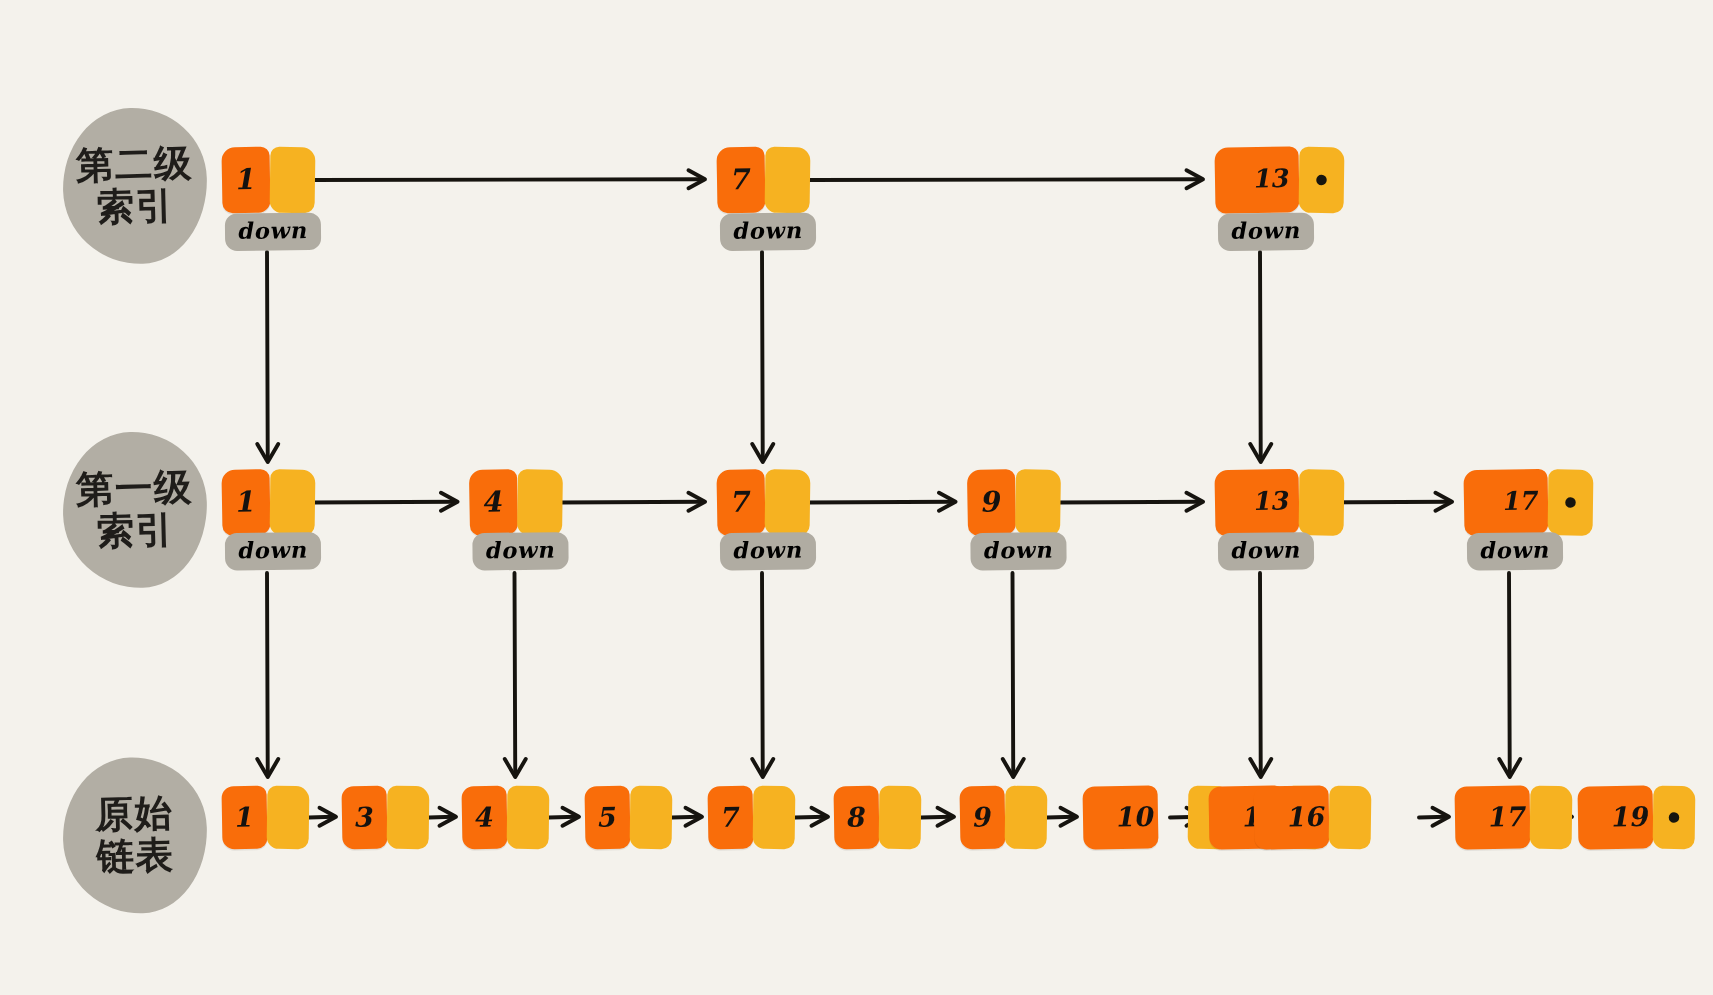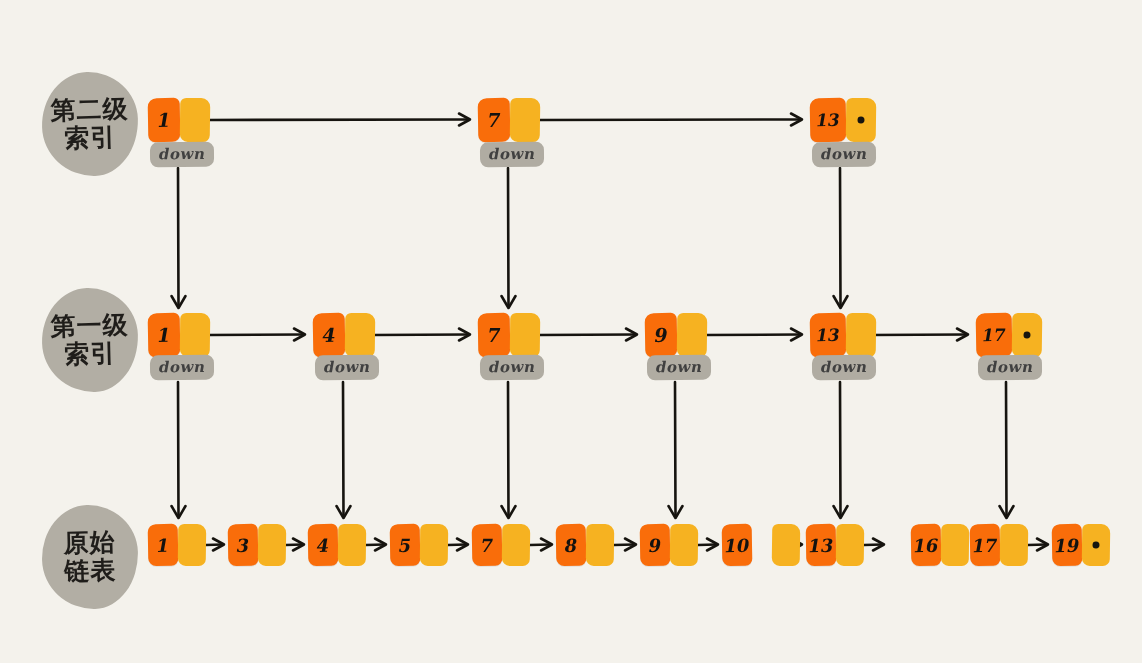--- a/index.html
+++ b/index.html
@@ -56,21 +56,21 @@
     font-family: "DejaVu Serif", serif;
     font-style: italic;
     font-weight: bold;
     font-size: 19px;
     display: flex;
     align-items: center;
     justify-content: center;
     transform: rotate(-1deg);
     box-shadow: 0 1px 0 rgba(0,0,0,0.07);
   }
-  .node.wide .key { width: 36px; font-size: 17px; }
+  .node.wide .key { width: 36px; font-size: 17px; padding-left: 20px; }
   .node .ptr {
     width: 30px;
     background: #f6b221;
     border-radius: 6px 9px 7px 8px;
     transform: rotate(0.8deg);
     position: relative;
   }
   .node.wide .ptr { width: 30px; }
   .node .ptr .nil-dot {
     position: absolute;
@@ -85,21 +85,21 @@
 
   
   .row-bottom .node { height: 42px; }
   .row-bottom .node .key { width: 30px; font-size: 18px; border-radius: 8px 6px 7px 8px;}
   .row-bottom .node .ptr { width: 28px; }
 
   
   .down-badge {
     position: absolute;
     background: #b0aca2;
-    color: #404040;
+    color: #000000;
     border-radius: 8px;
     font-family: "DejaVu Serif", serif;
     font-style: italic;
     font-size: 15px;
     font-weight: bold;
     padding: 3px 9px 4px 9px;
     letter-spacing: 0.5px;
     transform: rotate(-0.6deg);
   }
 
@@ -330,21 +330,21 @@
           <div class="ptr"></div>
         </div>
         <div class="node wide" style="left: 722px; top: 524px; gap: 20px;">
           <div class="key">10</div>
           <div class="ptr"></div>
         </div>
         <div class="node wide" style="left: 806px; top: 524px;">
           <div class="key">13</div>
           <div class="ptr"></div>
         </div>
-        <div class="node wide" style="left: 911px; top: 524px; text-align: center;">
+        <div class="node wide" style="left: 836px; top: 524px; text-align: center;">
           <div class="key">16</div>
           <div class="ptr"></div>
         </div>
         <div class="node wide" style="left: 970px; top: 524px;">
           <div class="key">17</div>
           <div class="ptr"></div>
         </div>
         <div class="node wide" style="left: 1052px; top: 524px;">
           <div class="key">19</div>
           <div class="ptr">

